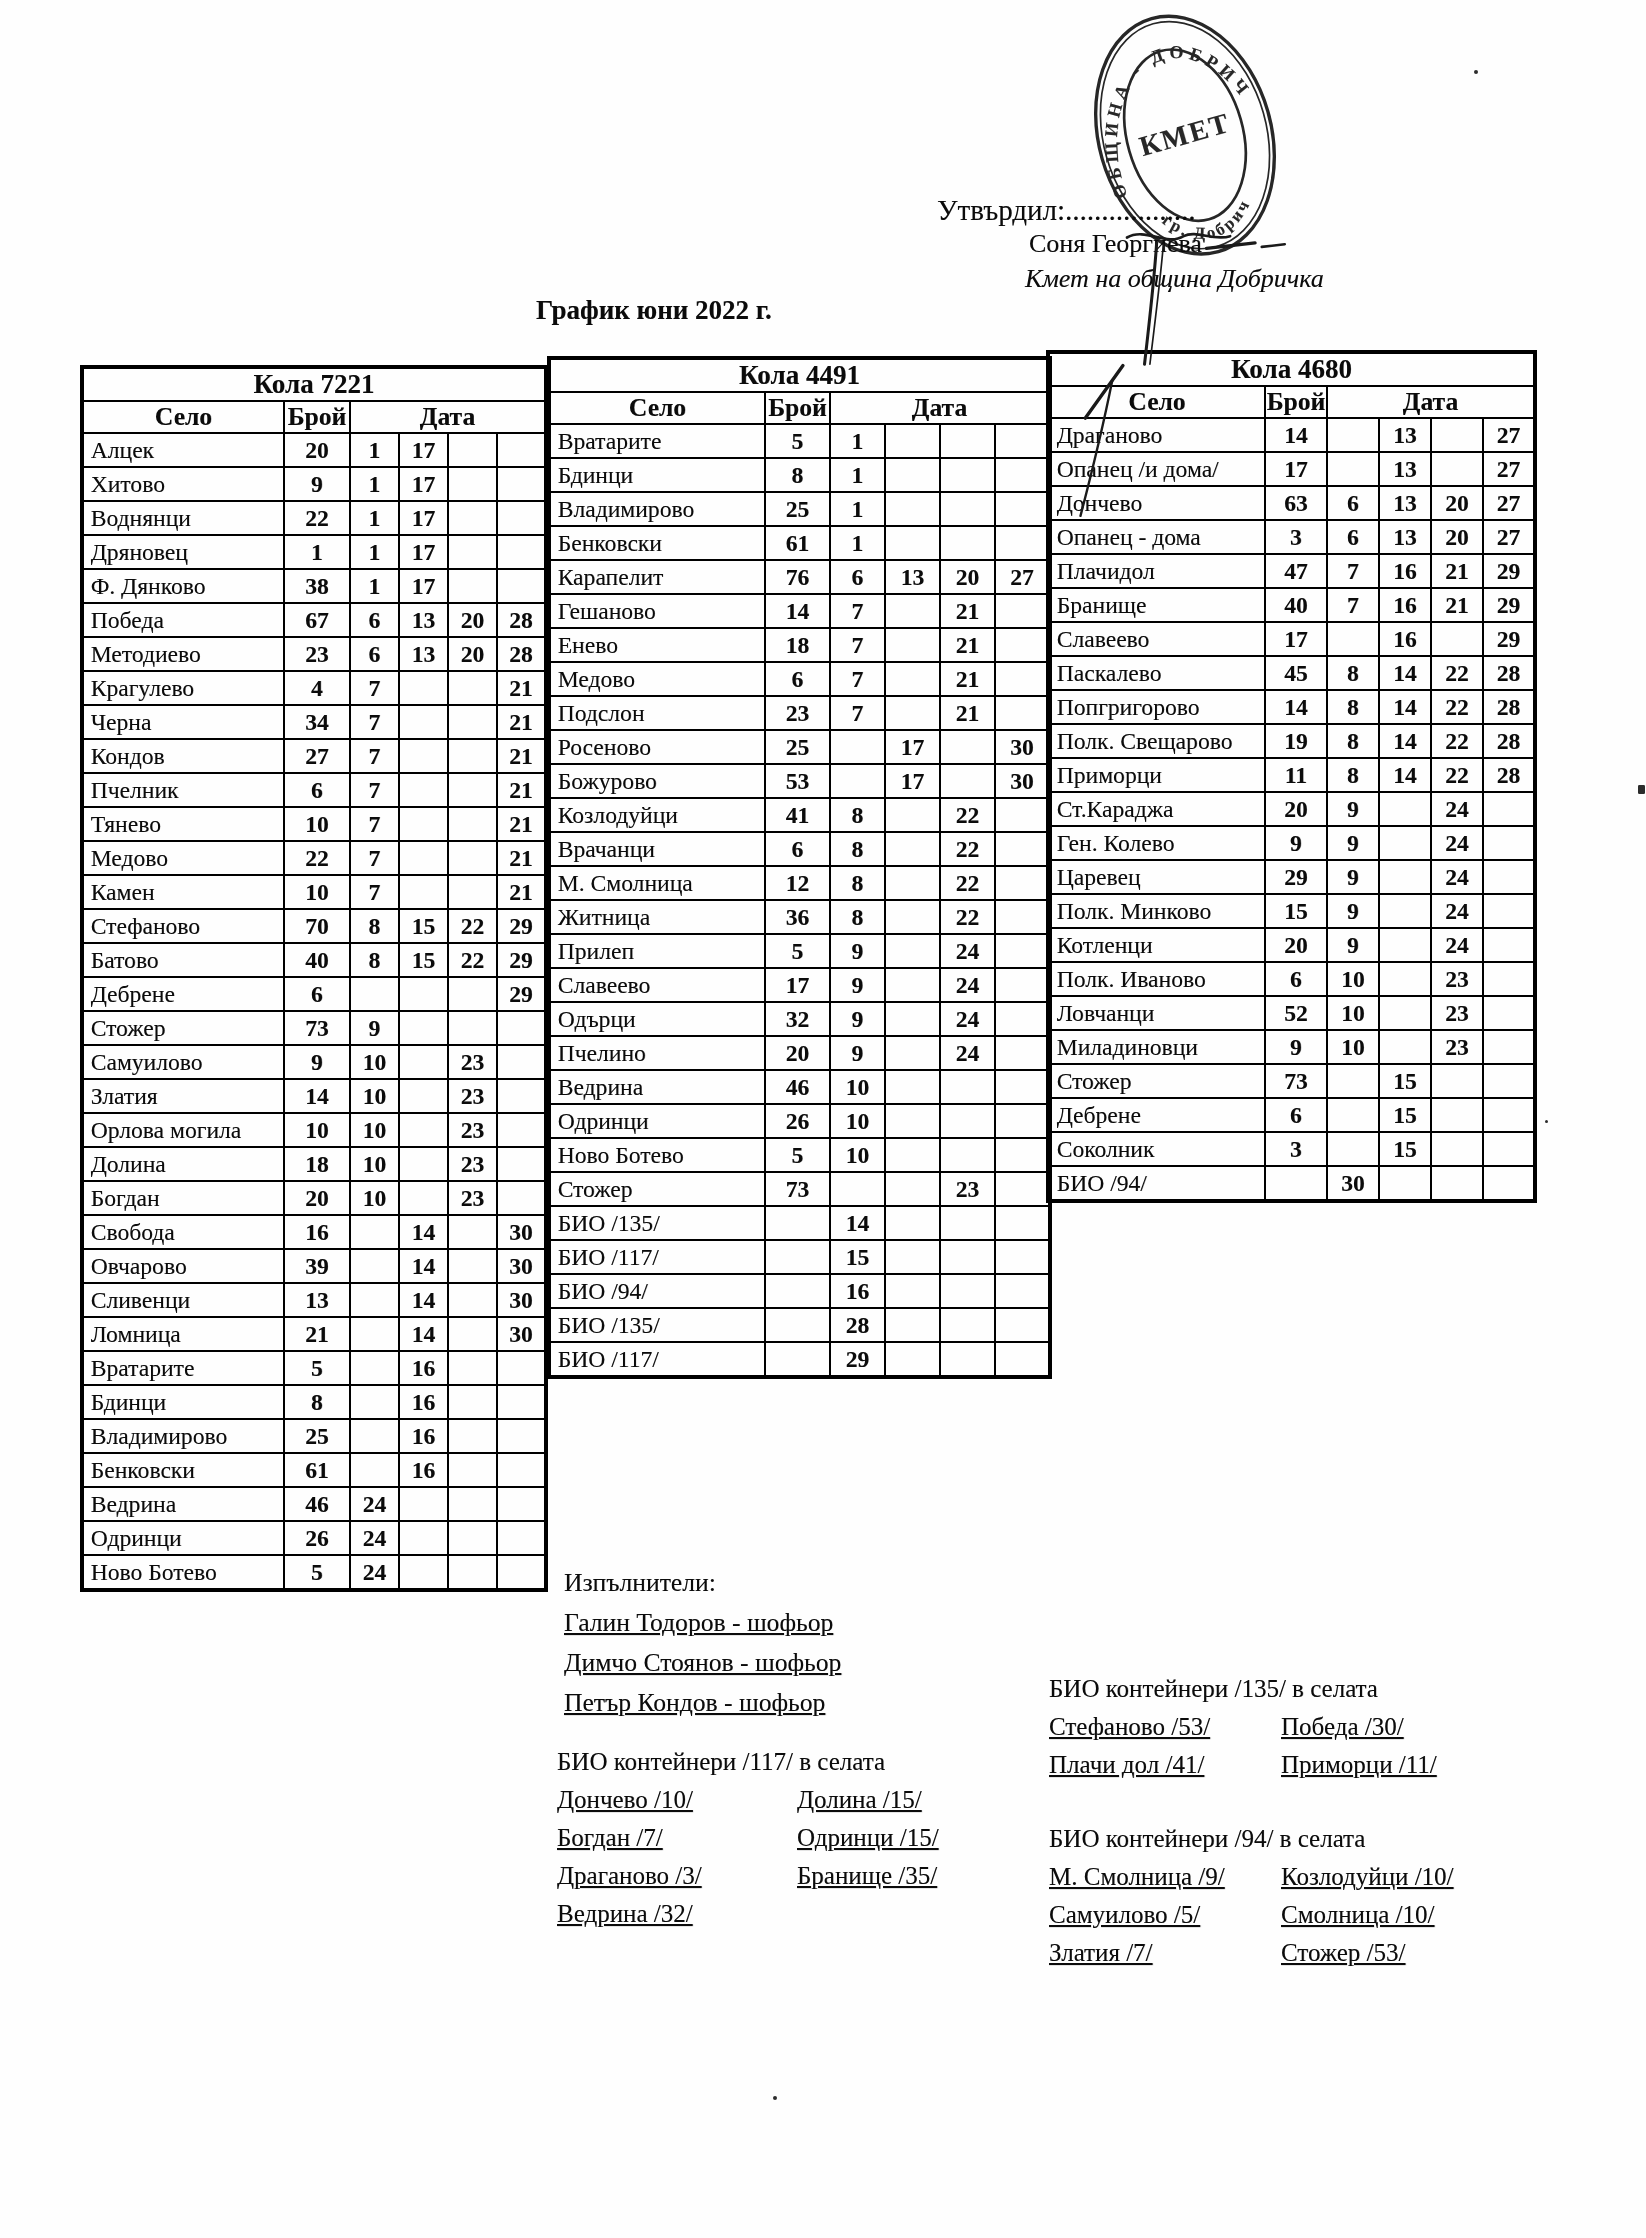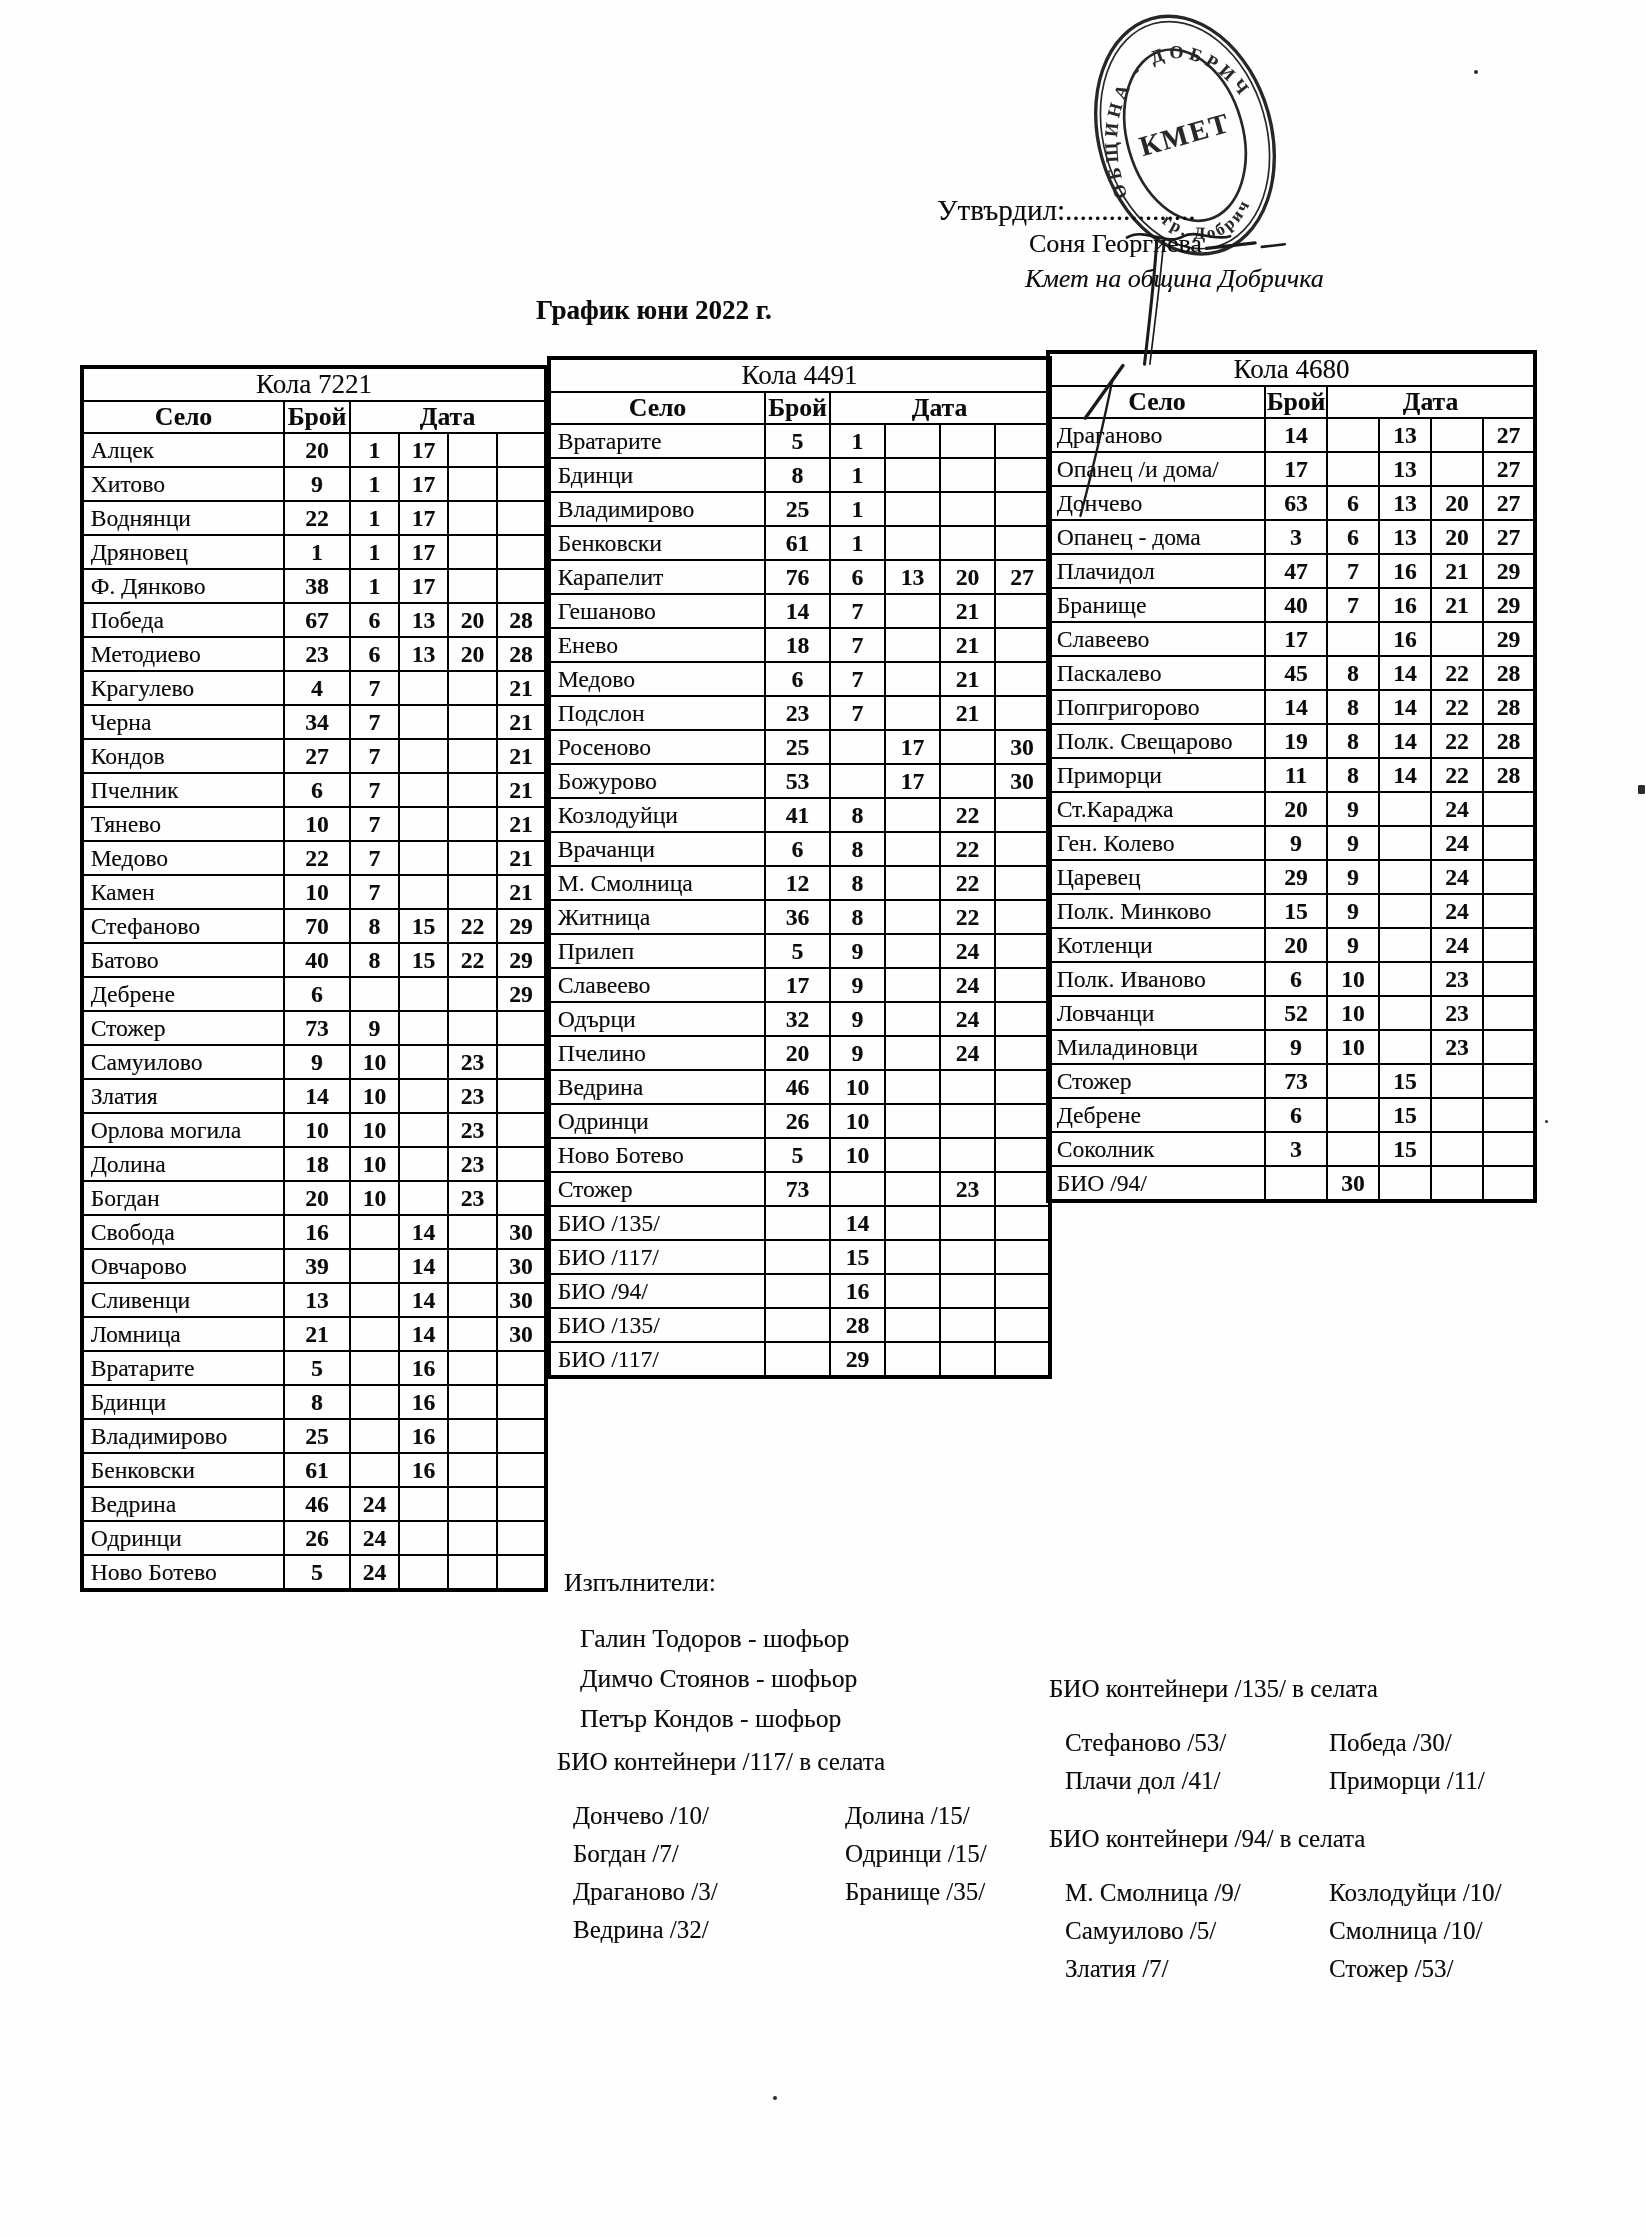--- a/index.html
+++ b/index.html
@@ -6,34 +6,34 @@
   .page{position:relative;width:1646px;height:2239px;background:#fefefe;
         font-family:"Liberation Serif","DejaVu Serif",serif;color:#0b0b0b;overflow:hidden;
         text-shadow:0.3px 0.3px 0 rgba(0,0,0,0.35);}
   
   .tbl{position:absolute;}
   .tbl table{border-collapse:collapse;table-layout:fixed;background:transparent;border:4px solid #000;}
   .t1{left:80px;top:365px;} .t1 table{width:465px;}
   .t2{left:547px;top:356px;} .t2 table{width:499px;}
   .t3{left:1046px;top:350px;} .t3 table{width:487px;}
   th,td{border:2.4px solid #000;padding:0;overflow:hidden;white-space:nowrap;}
-  tr.kola th{height:31px;font-size:27px;font-weight:400;}
+  tr.kola th{height:31px;font-size:27px;font-weight:700;}
   tr.heads th{height:30px;font-size:25.6px;font-weight:700;text-align:center;}
   tbody td{height:32px;}
   td.v{font-size:23.6px;text-align:left;padding-left:6.7px;}
   td.c,td.d{font-size:23.6px;font-weight:700;text-align:center;}
   
   .doc-title{position:absolute;left:536px;top:295px;font-size:27px;font-weight:700;margin:0;}
   .approval-label{position:absolute;left:937px;top:194px;font-size:29px;}
   .approver-name{position:absolute;left:1029px;top:229px;font-size:26px;}
   .approver-role{position:absolute;left:1025px;top:264px;font-size:26px;font-style:italic;}
   
   .stamp{position:absolute;left:1084px;top:6.7px;opacity:.92;}
   
-  ul{list-style:none;margin:16px;padding:0;}
+  ul{list-style:none;margin:0;padding:0;text-decoration:underline;}
   .executors{position:absolute;left:564px;top:1563px;font-size:25.6px;line-height:40px;}
   .bio{position:absolute;font-size:25px;line-height:38px;}
   .bio .cols{display:flex;justify-content:space-between;}
   .bio135{left:1049px;top:1670px;} .bio135 ul.first{width:232px;}
   .bio117{left:557px;top:1743px;}  .bio117 ul.first{width:240px;}
   .bio94{left:1049px;top:1820px;}  .bio94 ul.first{width:232px;}
   
   .ink{position:absolute;left:0;top:0;pointer-events:none;}
   .speck{position:absolute;background:#2c2c2c;border-radius:50%;}
 </style>

